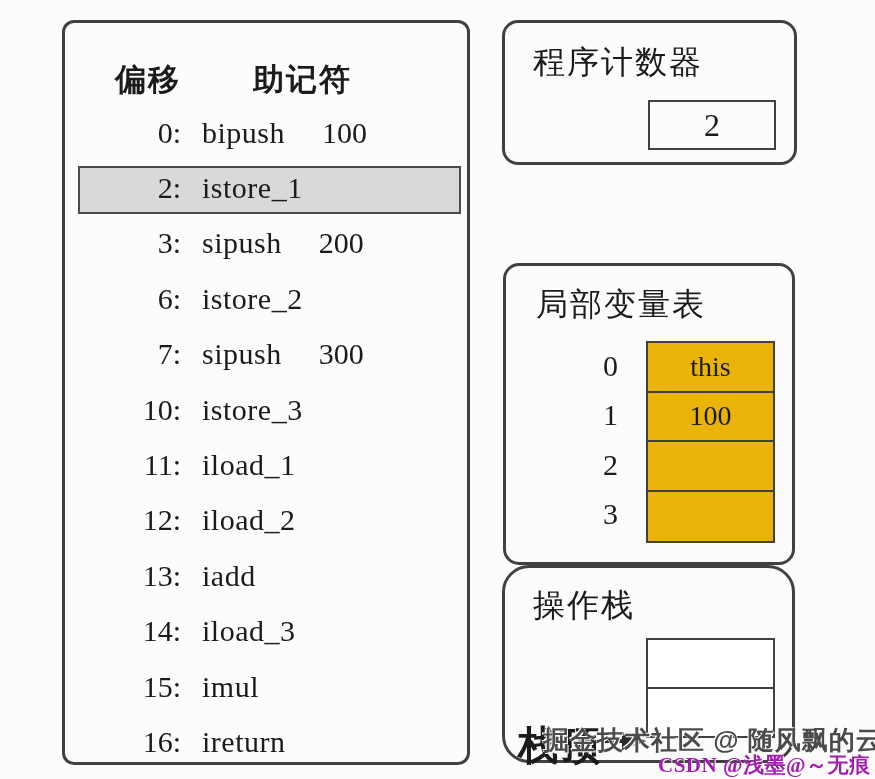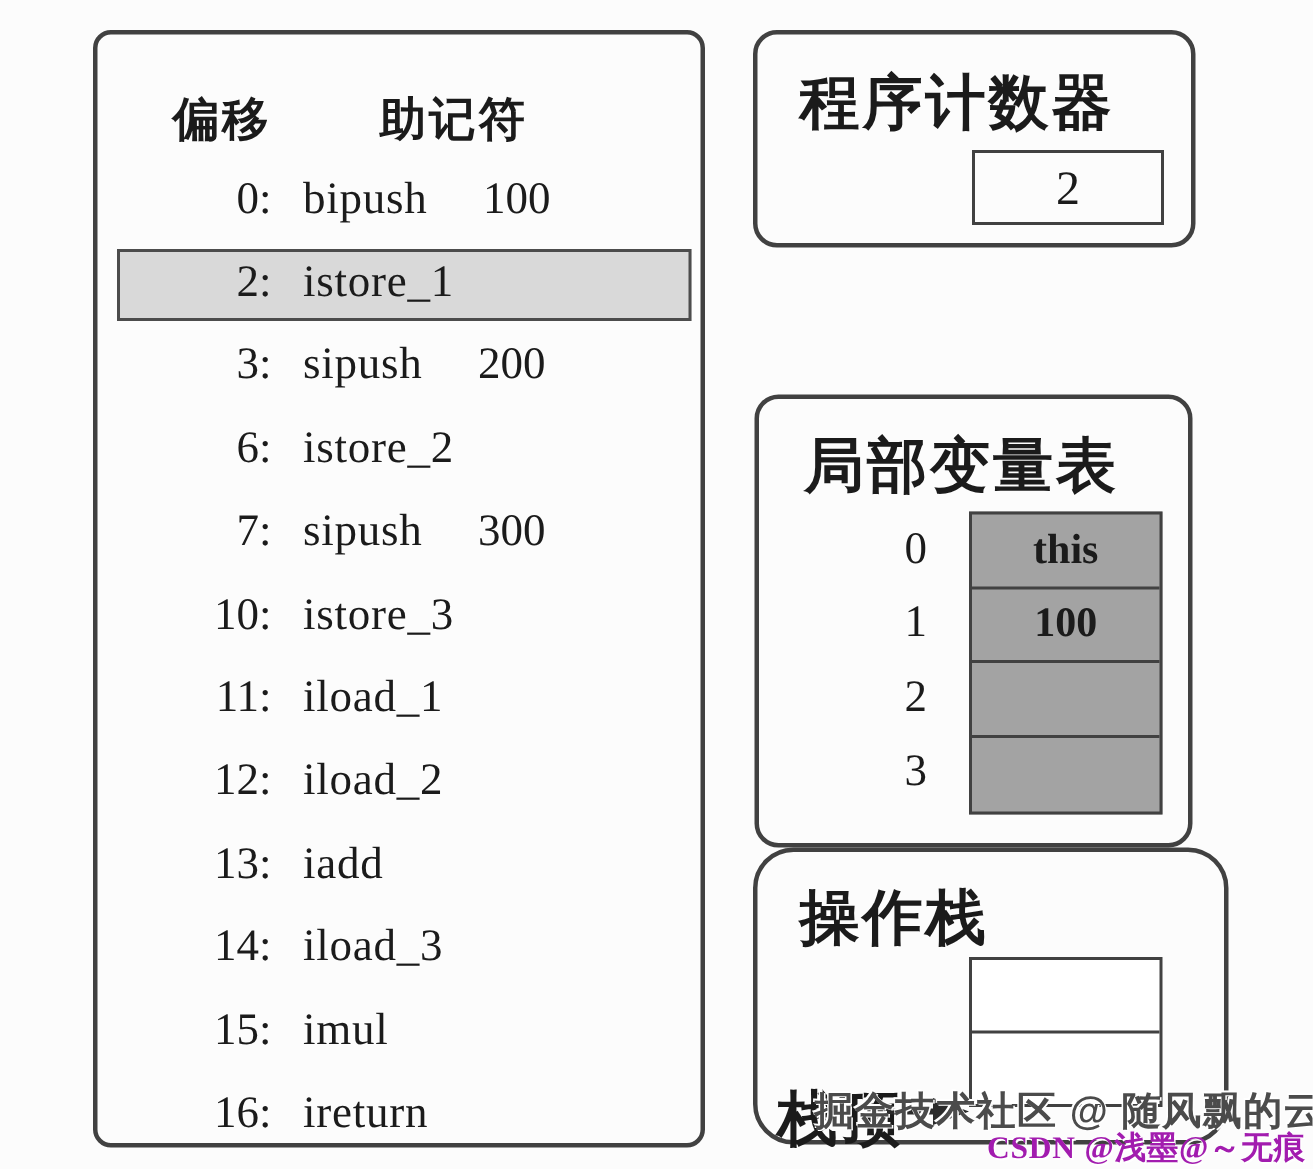--- a/index.html
+++ b/index.html
@@ -14,22 +14,22 @@
   .canvas { position: absolute; inset: 0; width: 875px; height: 779px; }
 
   .panel {
     position: absolute;
     border: 3px solid #414141;
     border-radius: 14px;
     background: transparent;
   }
   .panel-title {
     position: absolute;
-    font-weight: 700;
-    font-size: 40px;
+    font-weight: 400;
+    font-size: 32px;
     letter-spacing: 2px;
     white-space: nowrap;
   }
 
   
   .code-panel { left: 62px; top: 20px; width: 408px; height: 745px; border-radius: 12px; padding-left: 44px; }
   .code-header { position: absolute; top: 36px; left: 0; width: 100%; font-weight: 600; font-size: 31px; letter-spacing: 2px; }
   .code-header .h-off { position: absolute; left: 50px; }
   .code-header .h-mn  { position: absolute; left: 188px; }
   .rows { position: absolute; top: 82px; left: 0; right: 0; }
@@ -59,30 +59,30 @@
   
   .locals-panel { left: 503px; top: 215px; width: 292px; height: 302px; border-radius: 16px; margin-top: 48px; }
   .locals-panel .panel-title { top: 17px; left: 30px; }
   .lv-indexes { position: absolute; left: 0; top: 75px; width: 140px; }
   .lv-idx {
     height: 49.5px; display: flex; align-items: center; justify-content: flex-end;
     padding-right: 28px; font-size: 30px;
   }
   .lv-cells {
     position: absolute; left: 140px; top: 75px; width: 129px;
-    border: 2.5px solid #414141; background: #a3a3a3; font-weight: bold;
+    border: 2.5px solid #414141; background: #eab308;
   }
   .lv-cell {
     height: 49.5px; display: flex; align-items: center; justify-content: center;
     font-size: 28px;
   }
   .lv-cell:not(:last-child) { border-bottom: 2.5px solid #414141; }
 
   
-  .stack-panel { left: 502px; top: 565px; width: 317px; height: 198px; border-radius: 27px; }
+  .stack-panel { left: 502px; top: 565px; width: 293px; height: 198px; border-radius: 27px; }
   .stack-panel .panel-title { top: 16px; left: 28px; }
   .st-box {
     position: absolute; left: 141px; top: 70px; width: 129px; height: 100px;
     border: 2.5px solid #414141; background: #fff;
     display: flex; flex-direction: column;
   }
   .st-cell { flex: 1; display: flex; align-items: center; justify-content: center; font-size: 28px; }
   .st-cell:first-child { border-bottom: 2.5px solid #414141; }
   .stack-top-label {
     position: absolute; left: 13px; top: 150px;

